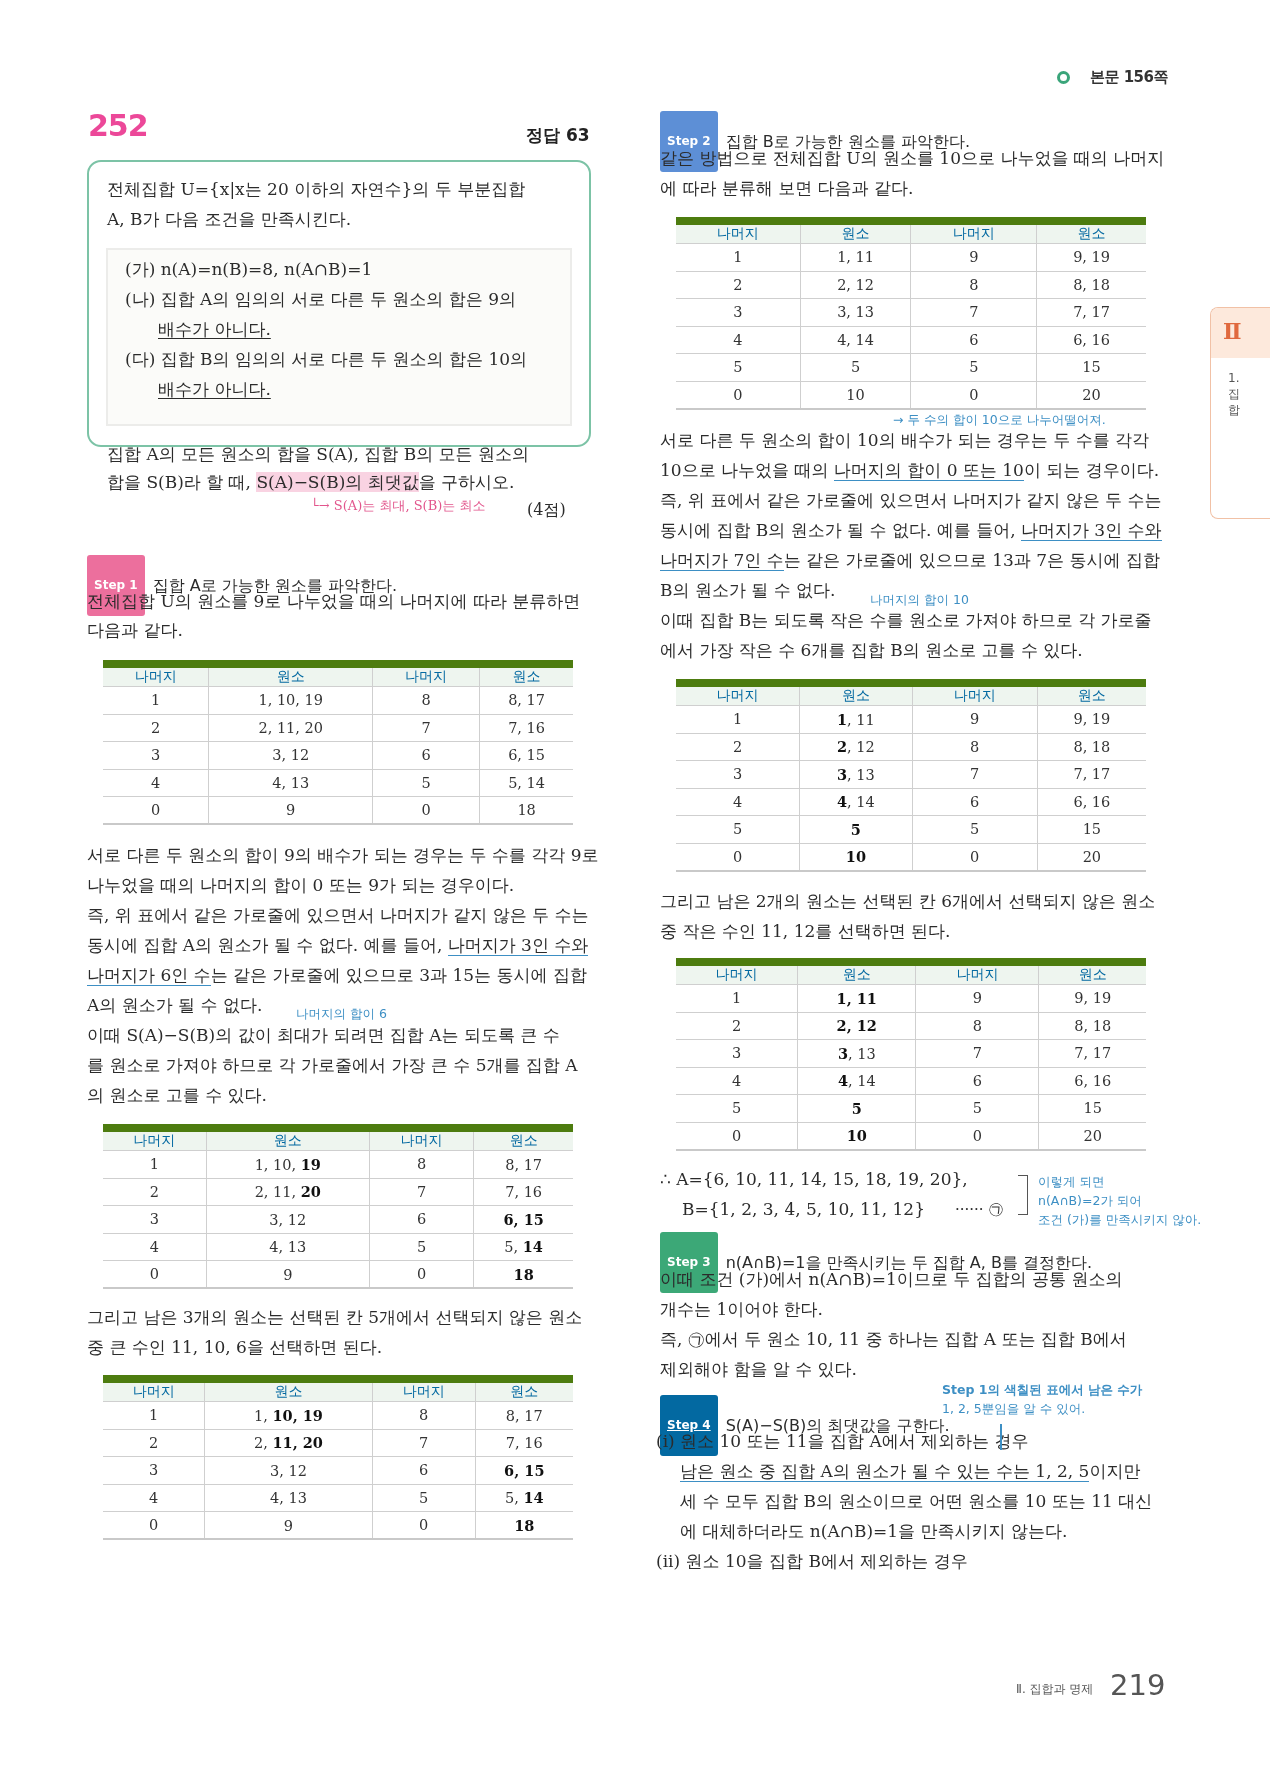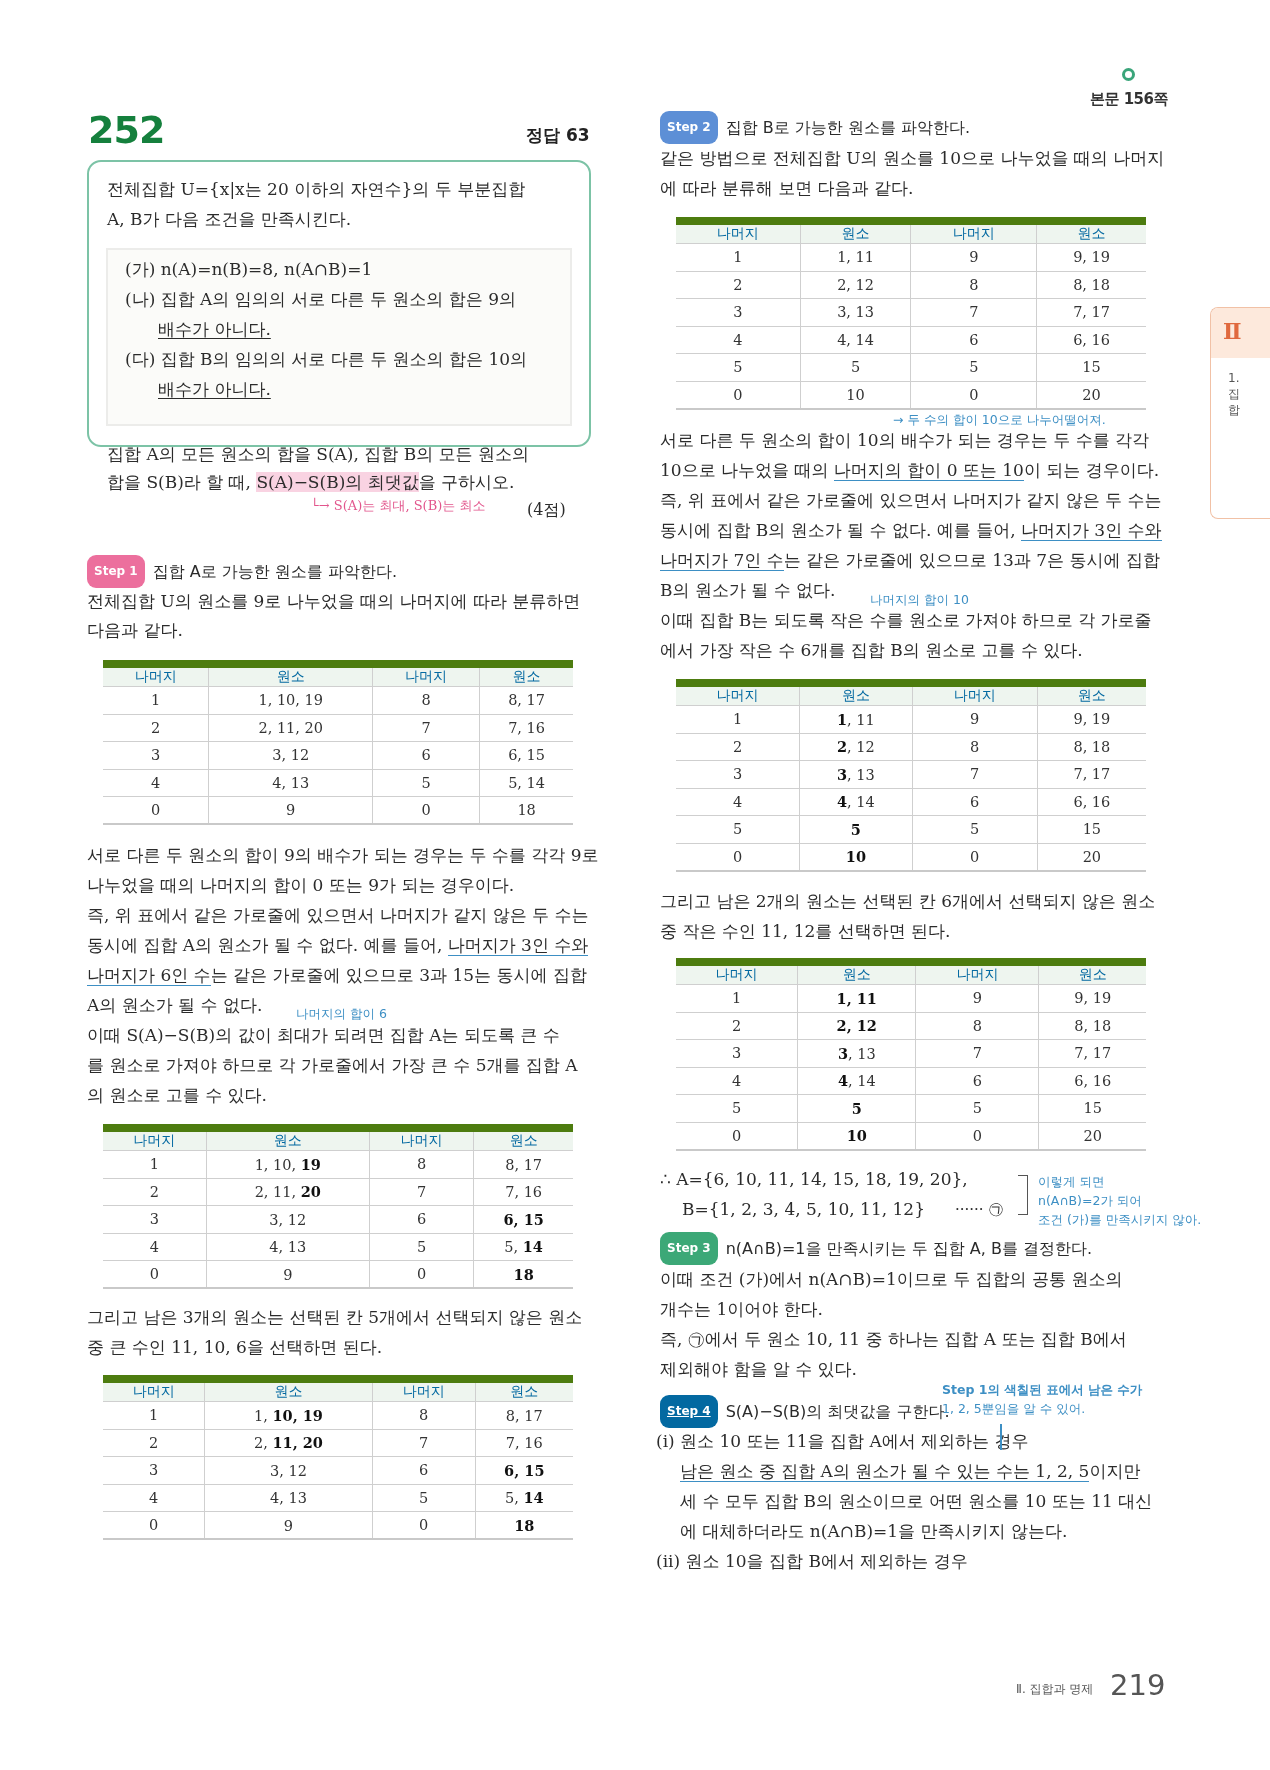--- a/index.html
+++ b/index.html
@@ -1,35 +1,35 @@
 <!DOCTYPE html>
 <html><head>
 <meta charset="utf-8">
 <style>
   * { box-sizing: border-box; margin: 0; padding: 0; }
   html, body { width: 1270px; height: 1770px; background: #ffffff; }
   body { position: relative; font-family: "DejaVu Serif", "Liberation Serif", serif; color: #2b2b2b; overflow: hidden; }
   .abs { position: absolute; }
 
-  .ref { right: 102px; top: 68px; font-size: 15px; color: #333; font-family: "DejaVu Sans", sans-serif; font-weight: bold; display: flex; align-items: center; gap: 9px; letter-spacing: -0.5px; flex-direction: column; }
+  .ref { right: 102px; top: 68px; font-size: 15px; color: #333; font-family: "DejaVu Sans", sans-serif; font-weight: bold; display: flex; align-items: center; gap: 20px; letter-spacing: -0.5px; }
   .ref .dot { width: 13px; height: 13px; border-radius: 50%; border: 3px solid #3aa57a; display: inline-block; }
 
-  .qnum { left: 88px; top: 108px; font-family: "DejaVu Sans", sans-serif; font-weight: bold; font-size: 38px; color: #15803d; letter-spacing: -1px; }
+  .qnum { left: 88px; top: 108px; font-family: "DejaVu Sans", sans-serif; font-weight: bold; font-size: 30px; color: #ec4899; letter-spacing: -1px; }
   .qrate { left: 162px; top: 126px; font-family: "DejaVu Sans", sans-serif; font-size: 15px; color: #3aa57a; margin-top: 43px; }
   .qans { left: 526px; top: 124px; font-size: 17px; font-weight: bold; color: #222; font-family: "DejaVu Sans", sans-serif; }
 
   .qbox { left: 87px; top: 160px; width: 504px; height: 287px; border: 2px solid #7cc3a6; border-radius: 14px; background: #fff; }
   .qtext { position: absolute; left: 18px; font-size: 17px; line-height: 30px; color: #2b2b2b; white-space: nowrap; }
   .cond { position: absolute; left: 17px; top: 86px; width: 466px; height: 178px; background: #fbfbf9; border: 2px solid #ececea; }
   .cond div { position: absolute; left: 17px; font-size: 17px; line-height: 30px; white-space: nowrap; }
   u.ul { text-decoration: underline; text-underline-offset: 3px; }
   .hl { background: #f9d3e2; }
   .pinknote { color: #e2558c; font-size: 13px; }
 
-  .step { display: inline-block; font-family: "DejaVu Sans", sans-serif; font-weight: bold; font-size: 12px; color: #fff; padding: 2px 7px; border-radius: 9px; margin-right: 8px; vertical-align: 2px; }
+  .step { display: inline-block; font-family: "DejaVu Sans", sans-serif; font-weight: bold; font-size: 12px; color: #fff; padding: 16px 7px; border-radius: 3px; margin-right: 8px; vertical-align: 2px; }
   .s1 { background: #ec6f9d; } .s2 { background: #5d8fd6; } .s3 { background: #3ca877; } .s4 { background: #0369a1; text-decoration: underline; }
   .line { position: absolute; font-size: 17px; line-height: 29px; white-space: nowrap; color: #2b2b2b; }
   .sh { font-family: "DejaVu Sans", sans-serif; font-size: 16px; }
   .ann { position: absolute; font-family: "DejaVu Sans", sans-serif; font-size: 12.5px; color: #3d8fc4; white-space: nowrap; }
   .blueul { border-bottom: 1.5px solid #3d8fc4; }
 
   table.rt { position: absolute; border-collapse: collapse; font-size: 14.5px; }
   table.rt th { background: #eef5ef; font-family: "DejaVu Sans", sans-serif; font-weight: normal; font-size: 14px; color: #0369a1; height: 22px; border-top: 8px solid #4d7c0f; border-bottom: 1.5px solid #cfcfcf; }
   table.rt td { text-align: center; height: 27.5px; border-bottom: 1.3px solid #cfcfcf; color: #333; }
   table.rt th + th, table.rt td + td { border-left: 1.3px solid #cfcfcf; }

